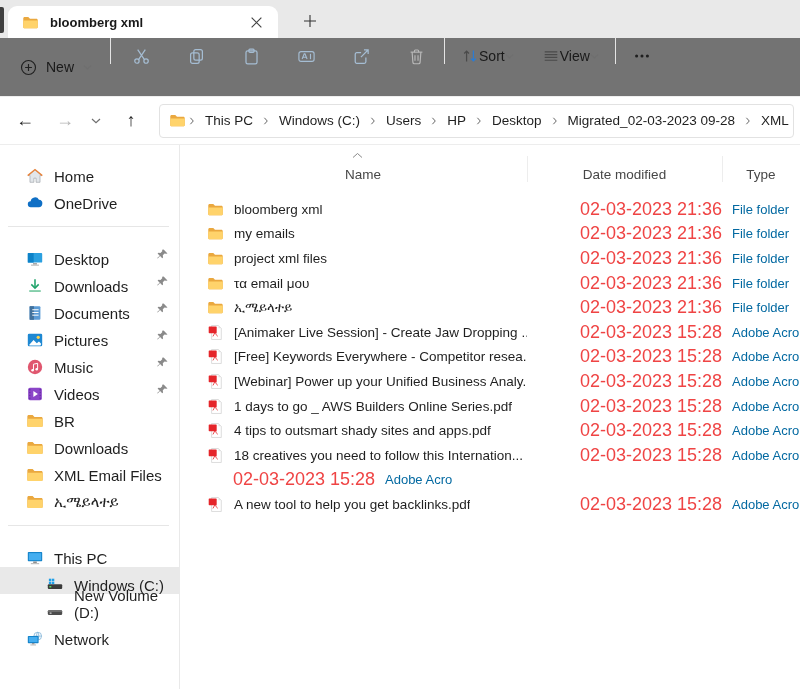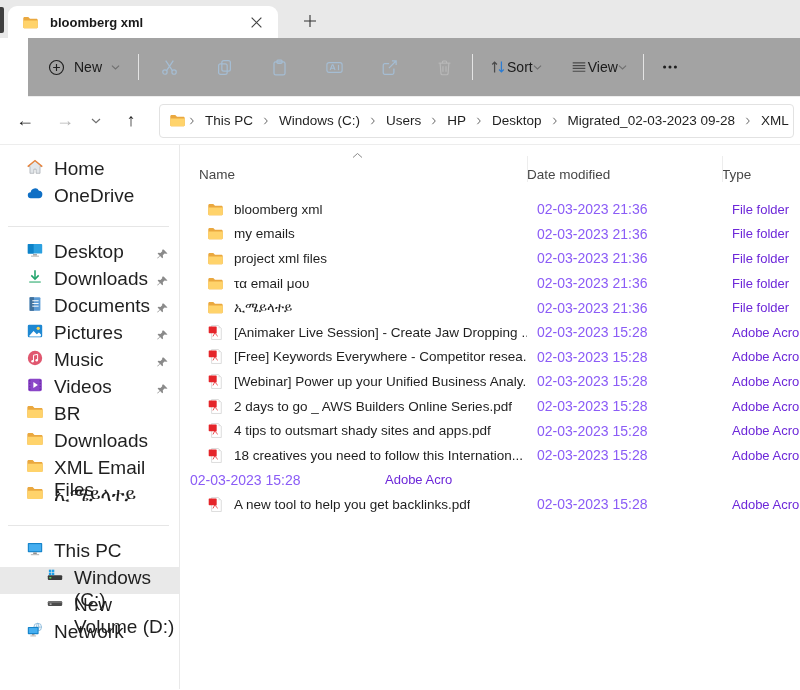--- a/index.html
+++ b/index.html
@@ -20,21 +20,21 @@
     box-sizing:border-box;gap:11px;
   }
   .tab-title{flex:1;font-size:13px;font-weight:700;color:#191919;white-space:nowrap;overflow:hidden;}
   .tab-close{width:20px;height:20px;display:flex;align-items:center;justify-content:center;border-radius:4px;}
   .newtab{
     position:absolute;left:296px;top:9px;width:28px;height:24px;
     display:flex;align-items:center;justify-content:center;border-radius:4px;
   }
 
   
-  .toolbar{height:58px;background:#a3a3a3;border-bottom:1px solid #eeeeee;display:flex;align-items:center;margin-left:28px;}
+  .toolbar{height:58px;background:#737373;border-bottom:1px solid #eeeeee;display:flex;}
   .btn-new{display:flex;align-items:center;gap:9px;margin-left:20px;font-size:14px;color:#1a1a1a;}
   .tsep{width:1px;height:26px;background:#e4e4e4;}
   .tsep.s1{margin-left:18px;}
   .tsep.s2{margin-left:8px;}
   .tsep.s3{margin-left:10px;}
   .tool-ic{width:40px;height:36px;margin-left:15px;display:flex;align-items:center;justify-content:center;border-radius:5px;}
   .tool-ic.first{margin-left:10px;}
   .btn-labeled{display:flex;align-items:center;gap:0;font-size:14px;color:#1a1a1a;height:36px;padding:0 6px;border-radius:5px;}
   .btn-sort{margin-left:10px;}
   .btn-view{margin-left:16px;}
@@ -50,43 +50,43 @@
   .addr{
     flex:1;height:34px;margin:0 6px 0 10px;border:1px solid #e2e2e2;border-radius:4px;
     display:flex;align-items:center;padding:0 6px 0 9px;box-sizing:border-box;overflow:hidden;background:#fff;
   }
   .crumb{font-size:13.5px;color:#1f1f1f;padding:0 7px;white-space:nowrap;}
   .crumb-ch{color:#5f5f5f;margin:0 2px;}
 
   
   .main{display:flex;height:544px;}
   .sidebar{width:180px;box-sizing:border-box;border-right:1px solid #e9e9e9;padding-top:13px;overflow:hidden;}
-  .side-item{height:27px;display:flex;align-items:flex-start;gap:10px;padding-left:26px;position:relative;font-size:19px;color:#1f1f1f;}
+  .side-item{height:27px;display:flex;align-items:flex-end;gap:10px;padding-left:26px;position:relative;font-size:15px;color:#1f1f1f;}
   .side-item.indent{padding-left:46px;}
   .side-item.selected{background:#e9e9e9;}
   .side-item .pin{position:absolute;right:10px;top:7px;}
   .side-div{height:1px;background:#e6e6e6;margin:14px 10px 14px 8px;}
 
   .content{flex:1;overflow:hidden;}
-  .list-header{position:relative;height:46px;display:flex;align-items:flex-end;padding-bottom:9px;box-sizing:border-box;}
+  .list-header{position:relative;height:46px;display:flex;align-items:flex-end;padding-bottom:9px;box-sizing:border-box;text-align:center;}
   .hcell{font-size:13.5px;color:#474747;box-sizing:border-box;white-space:nowrap;}
   .hc-name{flex:0 0 347px;padding-left:19px;}
   .hc-date{flex:0 0 195px;}
   .hc-type{flex:1;padding-left:0;}
   .hsep{position:absolute;top:11px;width:1px;height:26px;background:#ededed;}
   .hsep.p1{left:347px;}
   .hsep.p2{left:542px;}
   .sort-caret{position:absolute;left:172px;top:5px;}
 
   .rows{margin-top:6px;}
   .row{display:flex;align-items:center;height:24.6px;}
   .cell-name{flex:0 0 347px;display:flex;align-items:center;gap:10px;padding-left:27px;box-sizing:border-box;font-size:13.5px;color:#1f1f1f;white-space:nowrap;overflow:hidden;}
   .cell-name span{overflow:hidden;text-overflow:clip;white-space:nowrap;}
-  .cell-date{flex:0 0 195px;padding-left:10px;box-sizing:border-box;font-size:14px;color:#8b5cf6;white-space:nowrap;}
-  .cell-type{flex:1;padding-left:10px;box-sizing:border-box;font-size:13px;color:#6d28d9;white-space:nowrap;overflow:hidden;}
+  .cell-date{flex:0 0 195px;padding-left:10px;box-sizing:border-box;font-size:18px;color:#ef4444;white-space:nowrap;text-align:right;}
+  .cell-type{flex:1;padding-left:10px;box-sizing:border-box;font-size:13px;color:#0369a1;white-space:nowrap;overflow:hidden;}
 </style>
 </head>
 <body>
 
 <div class="tabbar">
   <div class="edge"></div>
   <div class="tab">
     <span class="ic">
         <svg viewBox="0 0 20 20" width="17" height="17">
           <path d="M1.5 5c0-.9.7-1.6 1.6-1.6h4.3l2 2.2h7.5c.9 0 1.6.7 1.6 1.6v8c0 .9-.7 1.6-1.6 1.6H3.1c-.9 0-1.6-.7-1.6-1.6V5z" fill="#eaa83f"></path>
@@ -608,21 +608,21 @@
         <div class="row">
           <div class="cell-name">
             <span class="ic">
               <svg viewBox="0 0 20 20" width="17" height="17">
                 <path d="M5.4 1.8h8.1l3.3 3.3v13.1H5.4z" fill="#fff" stroke="#cdcdcd" stroke-width="0.8"></path>
                 <path d="M13.5 1.8l3.3 3.3h-3.3z" fill="#e3e3e3"></path>
                 <rect x="2" y="2.8" width="9.4" height="8" rx="0.8" fill="#e5252a"></rect>
                 <path d="M7 14.6c1.1-1.9 1.8-3.4 2.1-4.4h1c.3 1.8 1 3.2 2.4 4.2" stroke="#e5252a" stroke-width="1" fill="none"></path>
               </svg>
             </span>
-            <span>2 days to go _ AWS Builders Online Series.pdf</span>
+            <span>1 days to go _ AWS Builders Online Series.pdf</span>
           </div>
           <div class="cell-date">02-03-2023 15:28</div>
           <div class="cell-type">Adobe Acro</div>
         </div>
         <div class="row">
           <div class="cell-name">
             <span class="ic">
               <svg viewBox="0 0 20 20" width="17" height="17">
                 <path d="M5.4 1.8h8.1l3.3 3.3v13.1H5.4z" fill="#fff" stroke="#cdcdcd" stroke-width="0.8"></path>
                 <path d="M13.5 1.8l3.3 3.3h-3.3z" fill="#e3e3e3"></path>

